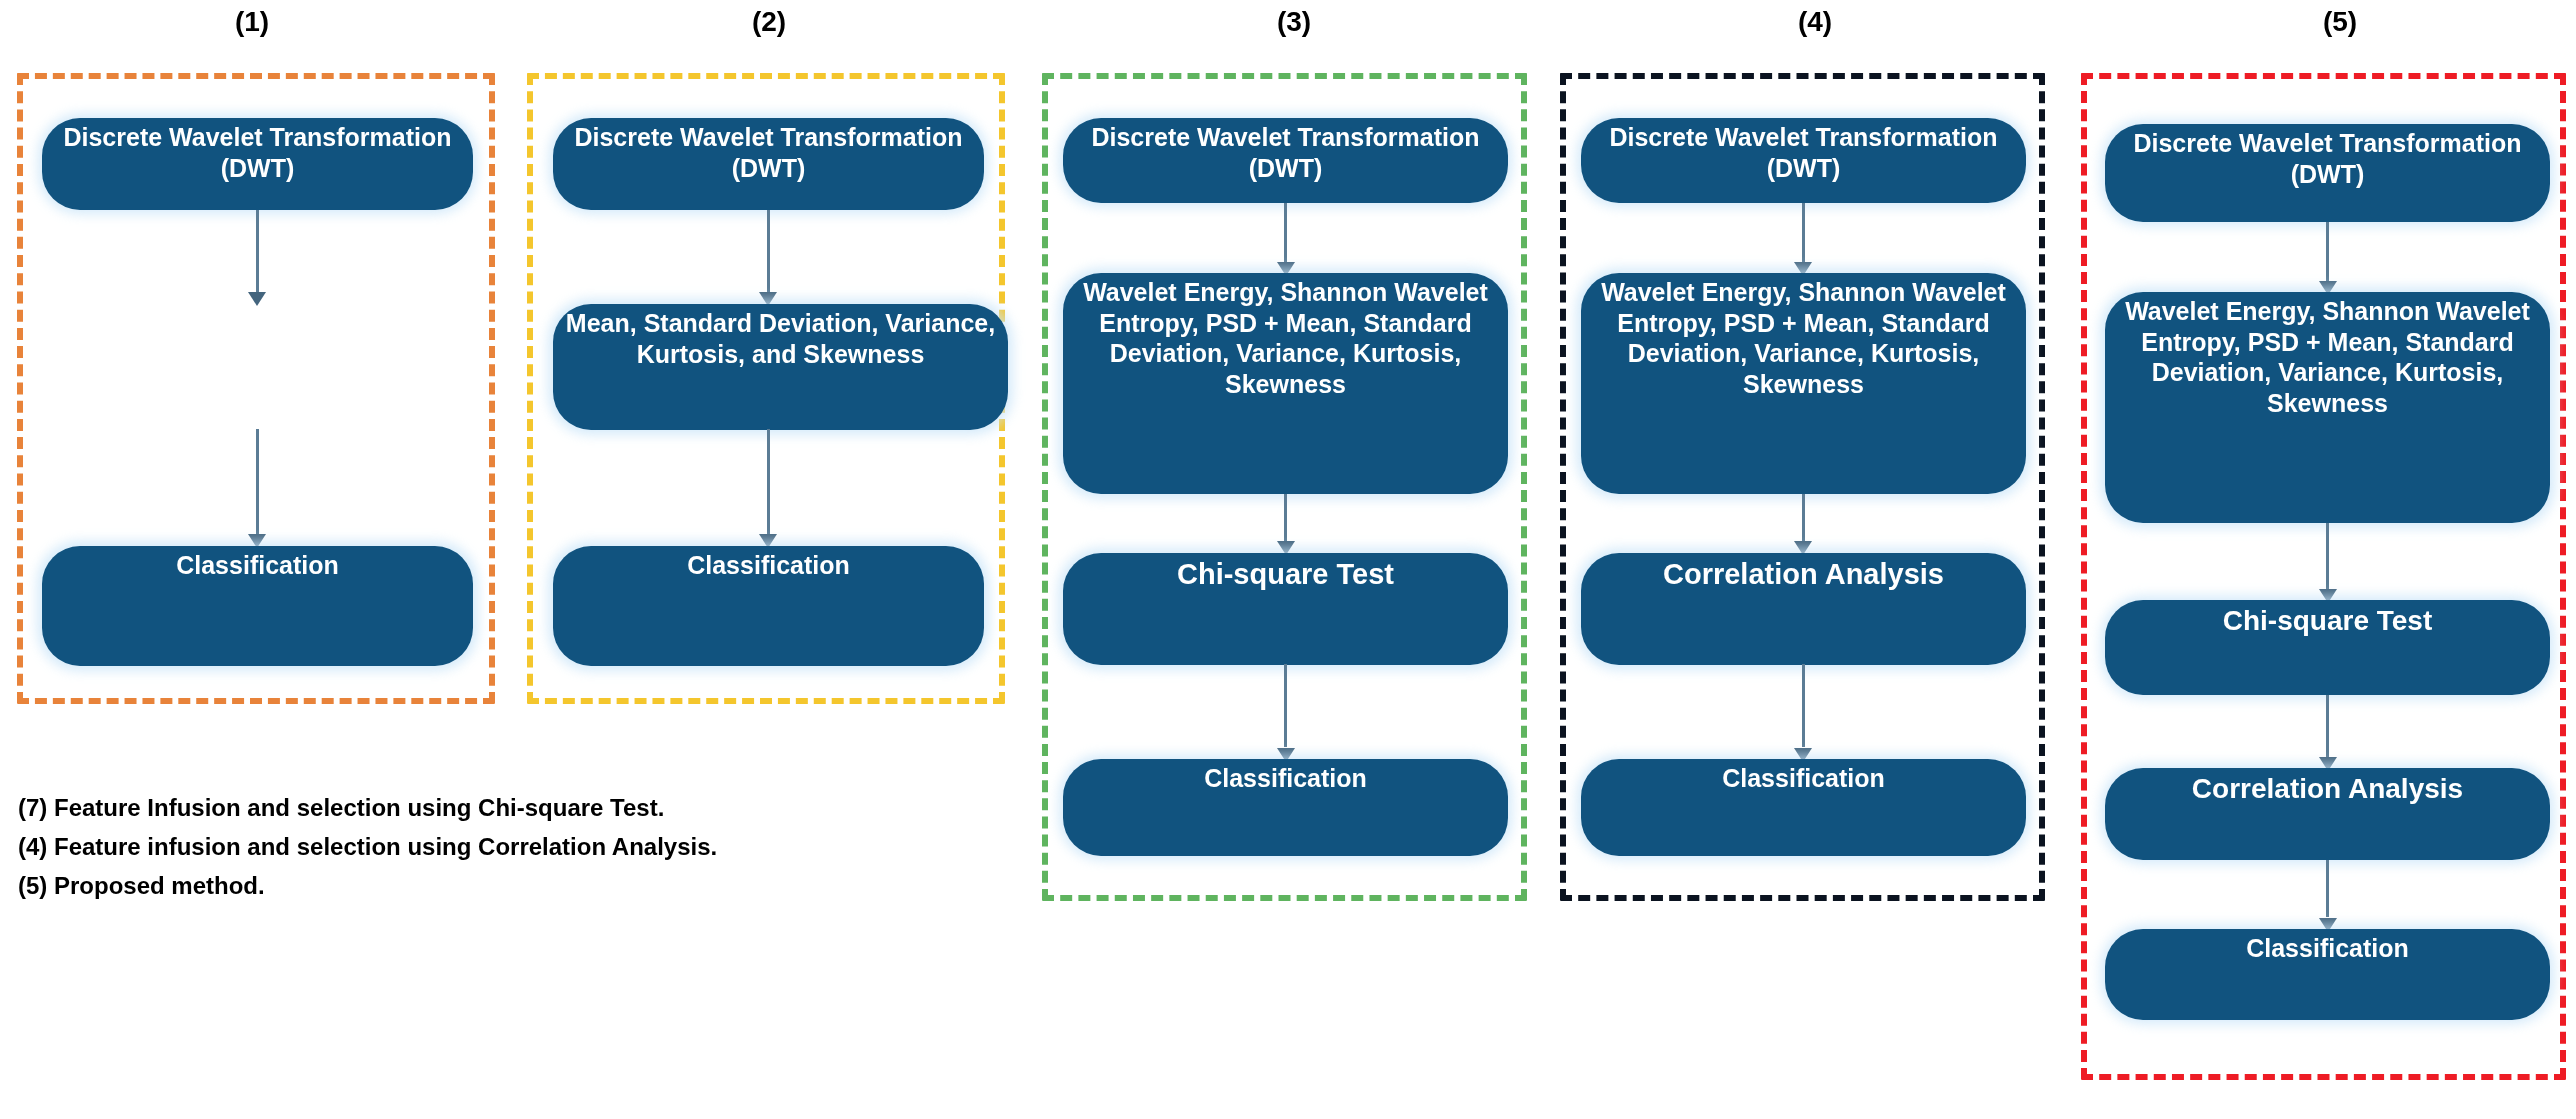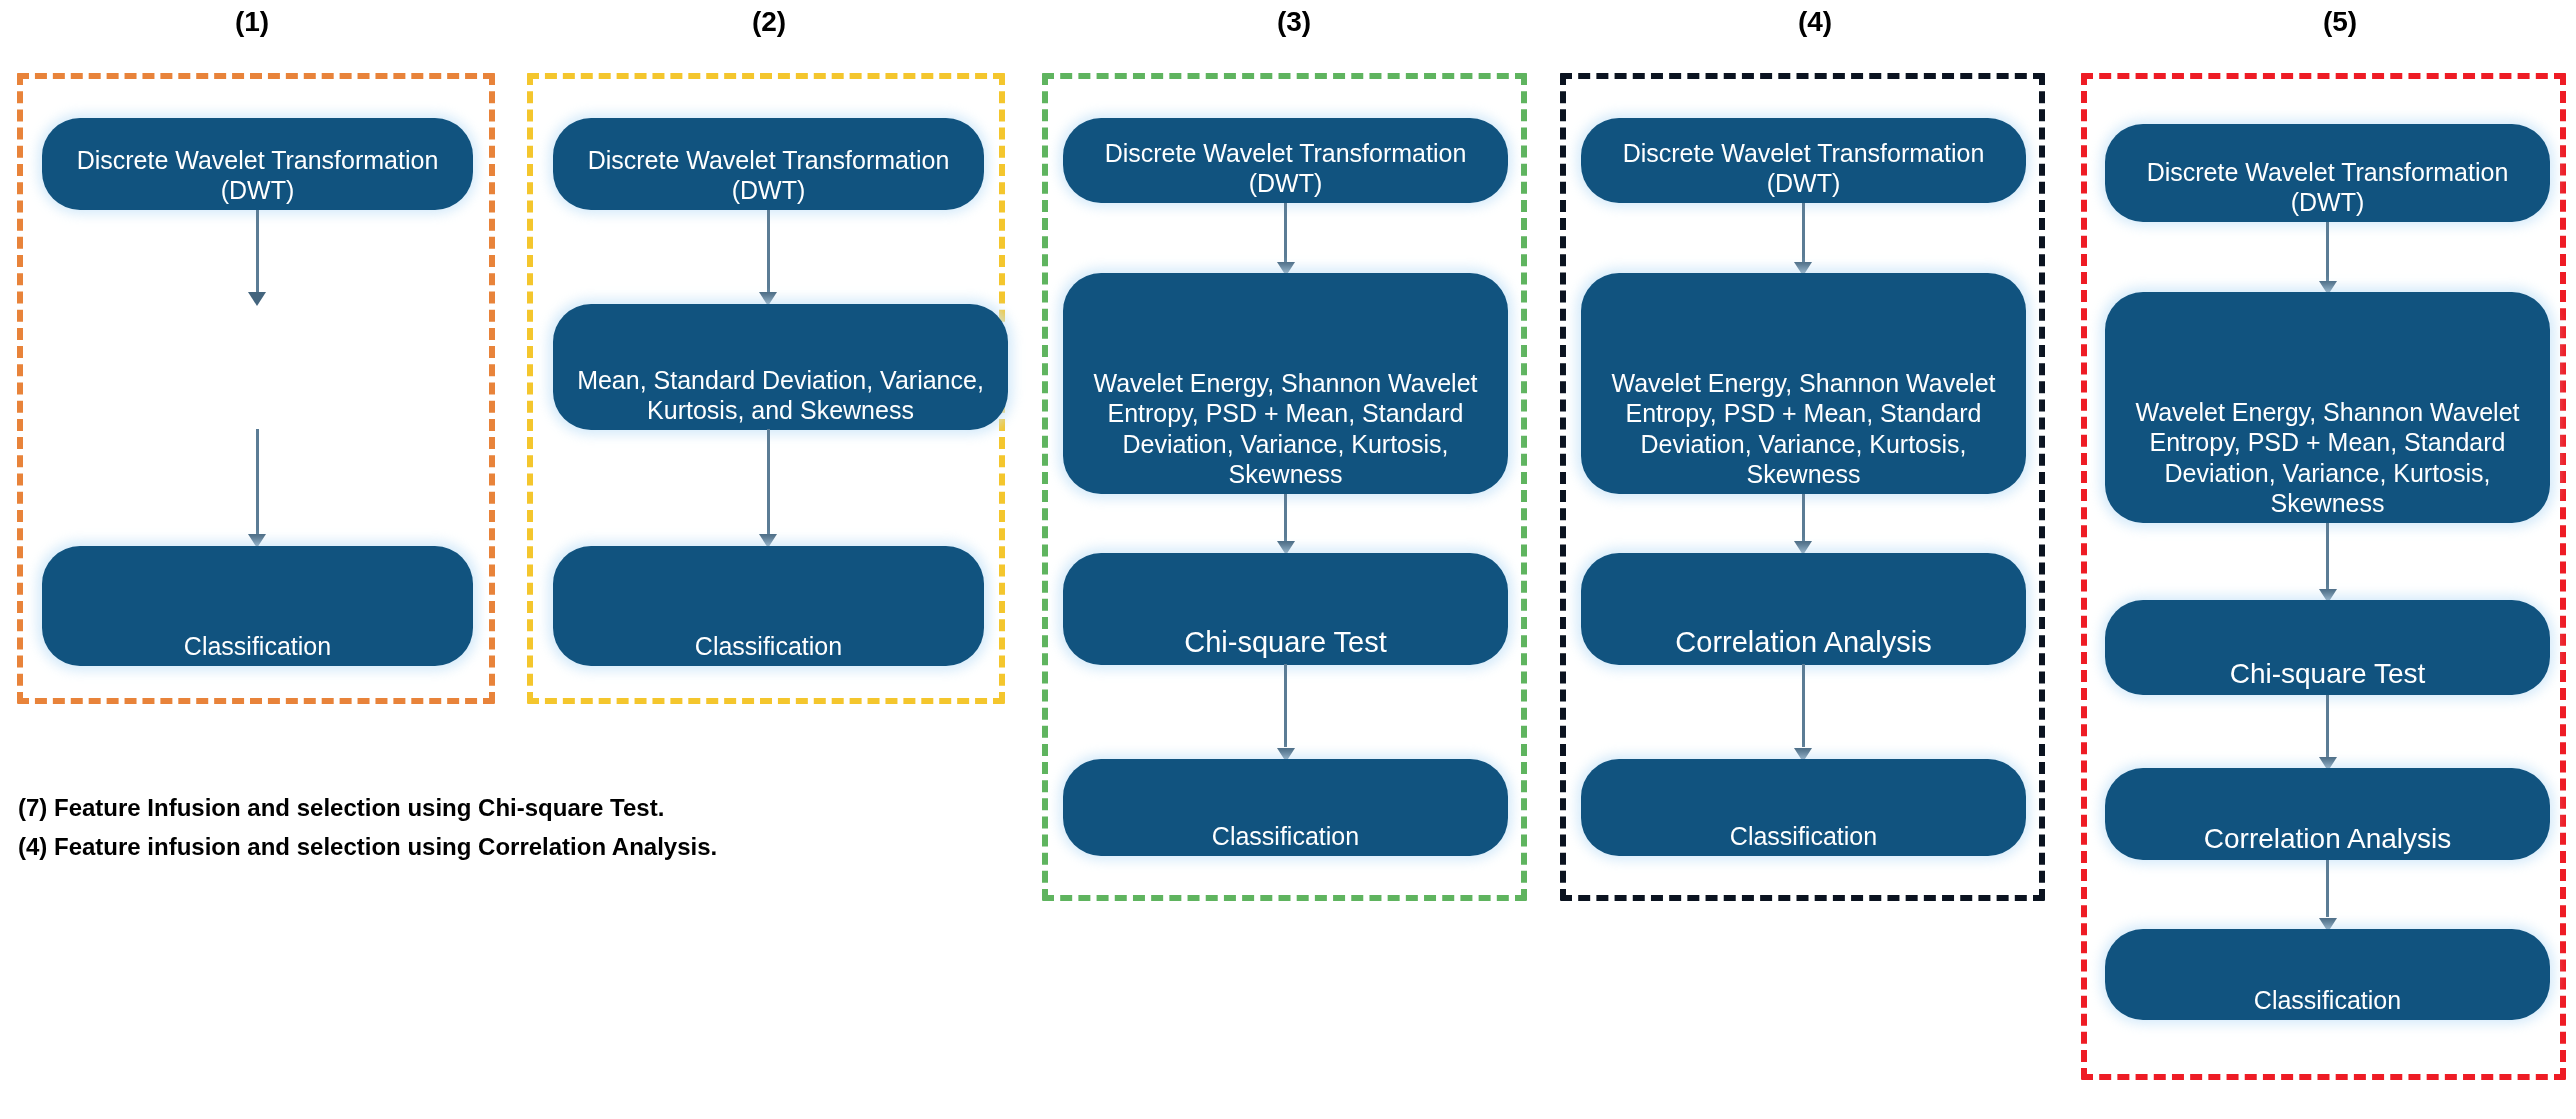--- a/index.html
+++ b/index.html
@@ -30,23 +30,23 @@
     border-radius:1.4px;
   }
 
   
   .node{
     position:absolute;
     box-sizing:border-box;
     background:#11537F;
     color:#ffffff;
     border-radius:38px;
-    display:flex;align-items:flex-end;justify-content:center;
+    display:flex;align-items:flex-start;justify-content:center;
     text-align:center;
-    font-weight:normal;
+    font-weight:bold;
     line-height:1.22;
     padding:4.2px 12.6px;
     box-shadow:0 0 11.2px 4.2px rgba(200,228,248,0.75);
   }
   .node span{display:block;width:100%;}
 
   
   .conn{position:absolute;width:2.8px;background:#5B7C95;}
   .arrowhead{
     position:absolute;
@@ -158,15 +158,16 @@
       <span>Correlation Analysis</span>
     </div>
     <div class="conn" style="left: 2326px; top: 860px; height: 57px; background: rgb(91, 124, 149);"></div>
     <div class="arrowhead" style="left: 2328px; top: 918px;"></div>
     <div class="node" style="left: 2105px; top: 929px; width: 445px; height: 91px; font-size: 25px; background: rgb(17, 83, 127); color: rgb(255, 255, 255);">
       <span>Classification</span>
     </div>
     <div class="legend" style="left: 18px; top: 789px;">
       <div>(7) Feature Infusion and selection using Chi-square Test.</div>
       <div>(4) Feature infusion and selection using Correlation Analysis.</div>
+      <div>(5) Proposed method.</div>
     </div>
   </div>
 
 
 </body></html>

